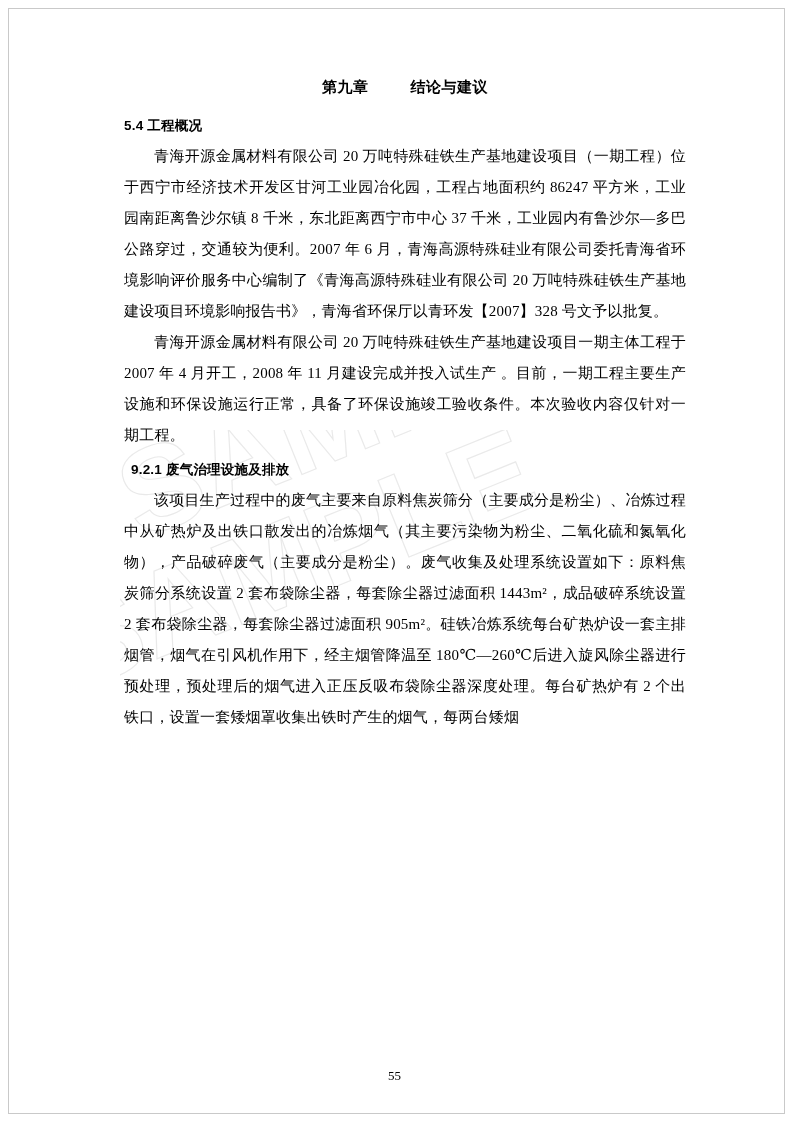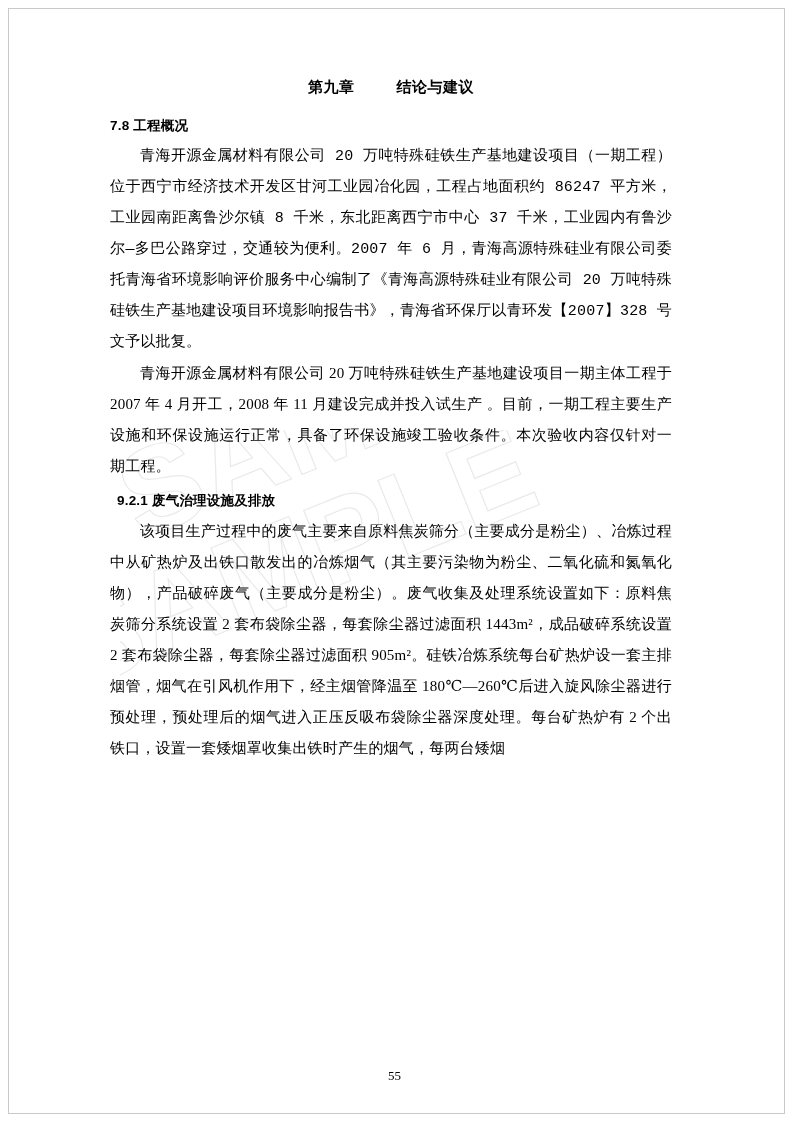--- a/index.html
+++ b/index.html
@@ -25,21 +25,21 @@
     left: 8px;
     top: 8px;
     width: 777px;
     height: 1106px;
     border: 1px solid #c9c9c9;
     box-sizing: border-box;
     pointer-events: none;
   }
   .content {
     position: absolute;
-    left: 110px;
+    left: 124px;
     top: 78px;
     width: 562px;
   }
   .doc-title {
     font-family: "Liberation Sans", "DejaVu Sans", sans-serif;
     font-weight: bold;
     font-size: 15px;
     text-align: center;
     margin: 0 0 20px 0;
     letter-spacing: 0.5px;
@@ -66,21 +66,20 @@
     font-size: 15px;
     line-height: 31px;
     margin: 0;
     text-align: justify;
     text-justify: inter-ideograph;
     text-indent: 30px;
     letter-spacing: 0.2px;
   }
   p.para.first {
     margin-top: 2px;
-    font-family: Liberation Mono, monospace;
   }
   .page-number {
     position: absolute;
     left: 0;
     right: 4px;
     top: 1068px;
     text-align: center;
     font-size: 13px;
     font-family: "Liberation Serif", "DejaVu Serif", serif;
   }
@@ -114,21 +113,21 @@
       <text x="-40" y="260" font-size="120" transform="rotate(-22 -40 260)">SAMPLE</text>
     </svg>
   </div>
 
   <div class="content">
 
     <div class="doc-title">
       <span>第九章</span><span class="gap"></span><span>结论与建议</span>
     </div>
 
-    <h2 class="sec">7.8 工程概况</h2>
+    <h2 class="sec">5.4 工程概况</h2>
 
     <p class="para first">青海开源金属材料有限公司 20 万吨特殊硅铁生产基地建设项目（一期工程）位于西宁市经济技术开发区甘河工业园冶化园，工程占地面积约 86247 平方米，工业园南距离鲁沙尔镇 8 千米，东北距离西宁市中心 37 千米，工业园内有鲁沙尔—多巴公路穿过，交通较为便利。2007 年 6 月，青海高源特殊硅业有限公司委托青海省环境影响评价服务中心编制了《青海高源特殊硅业有限公司 20 万吨特殊硅铁生产基地建设项目环境影响报告书》，青海省环保厅以青环发【2007】328 号文予以批复。</p>
     <p class="para">青海开源金属材料有限公司 20 万吨特殊硅铁生产基地建设项目一期主体工程于 2007 年 4 月开工，2008 年 11 月建设完成并投入试生产 。目前，一期工程主要生产设施和环保设施运行正常，具备了环保设施竣工验收条件。本次验收内容仅针对一期工程。</p>
 
 
     <h3 class="subsec">9.2.1 废气治理设施及排放</h3>
 
     <p class="para">该项目生产过程中的废气主要来自原料焦炭筛分（主要成分是粉尘）、冶炼过程中从矿热炉及出铁口散发出的冶炼烟气（其主要污染物为粉尘、二氧化硫和氮氧化物），产品破碎废气（主要成分是粉尘）。废气收集及处理系统设置如下：原料焦炭筛分系统设置 2 套布袋除尘器，每套除尘器过滤面积 1443m²，成品破碎系统设置 2 套布袋除尘器，每套除尘器过滤面积 905m²。硅铁冶炼系统每台矿热炉设一套主排烟管，烟气在引风机作用下，经主烟管降温至 180℃—260℃后进入旋风除尘器进行预处理，预处理后的烟气进入正压反吸布袋除尘器深度处理。每台矿热炉有 2 个出铁口，设置一套矮烟罩收集出铁时产生的烟气，每两台矮烟</p>
 
   </div>

